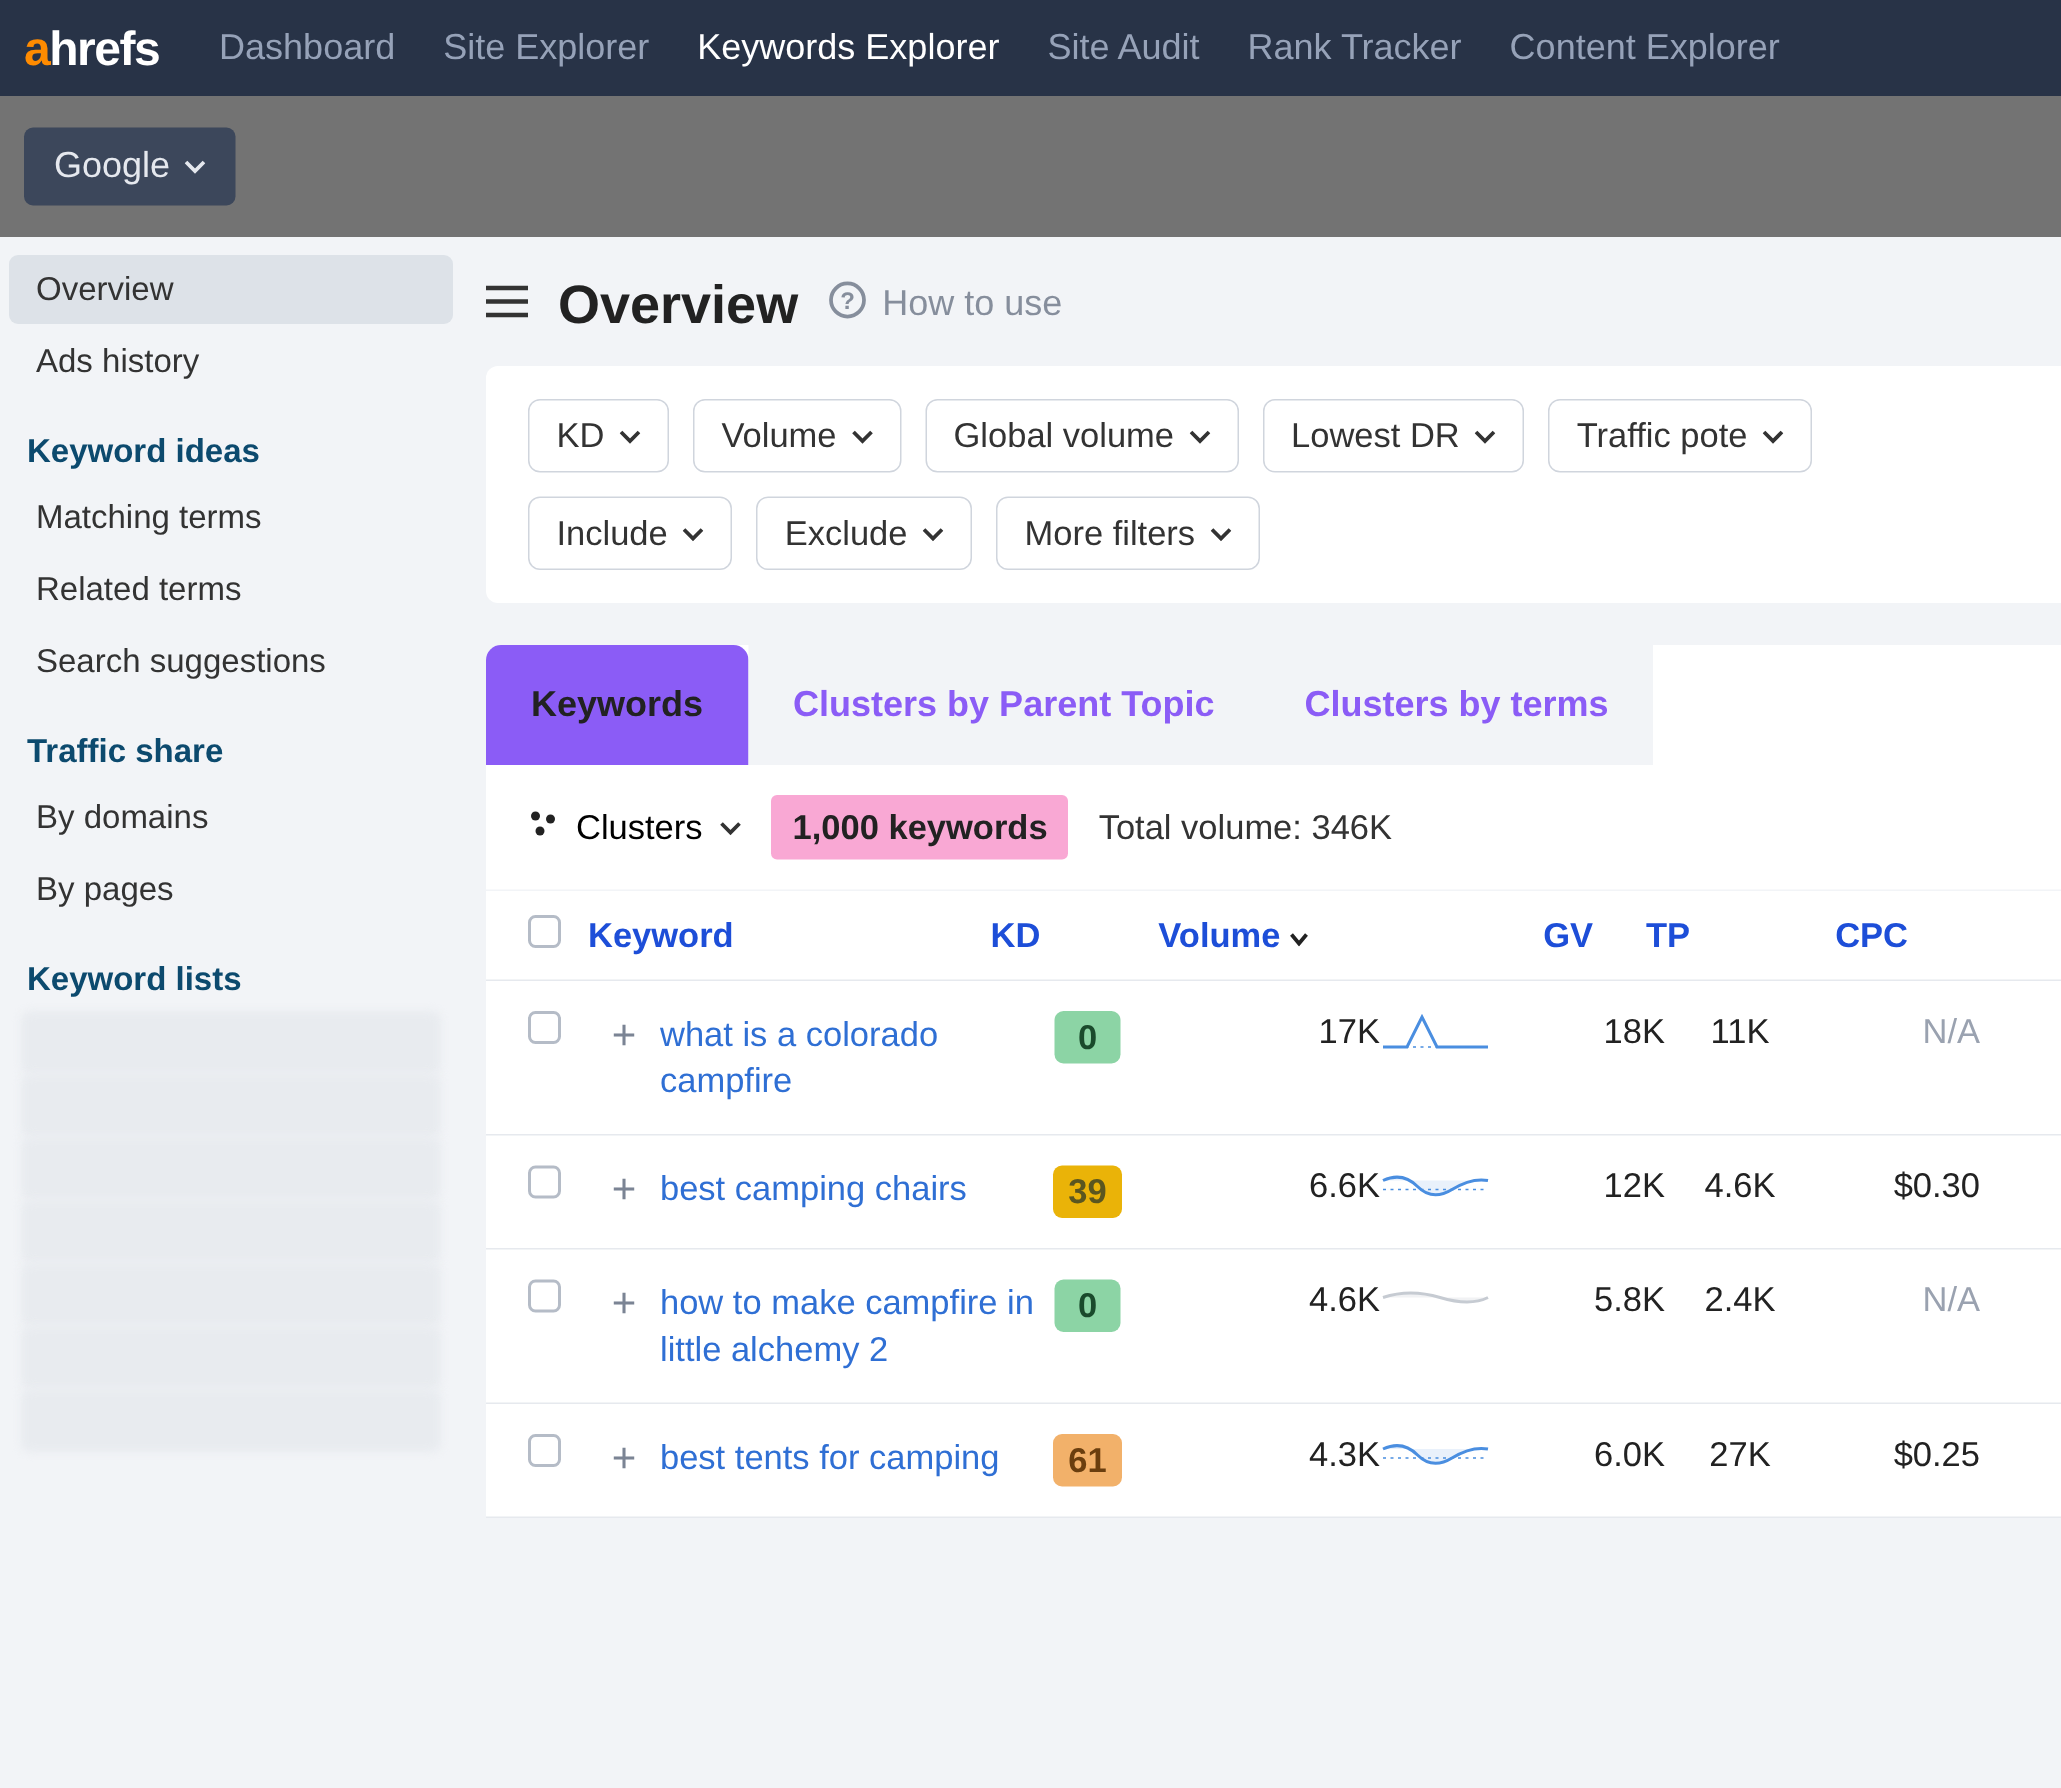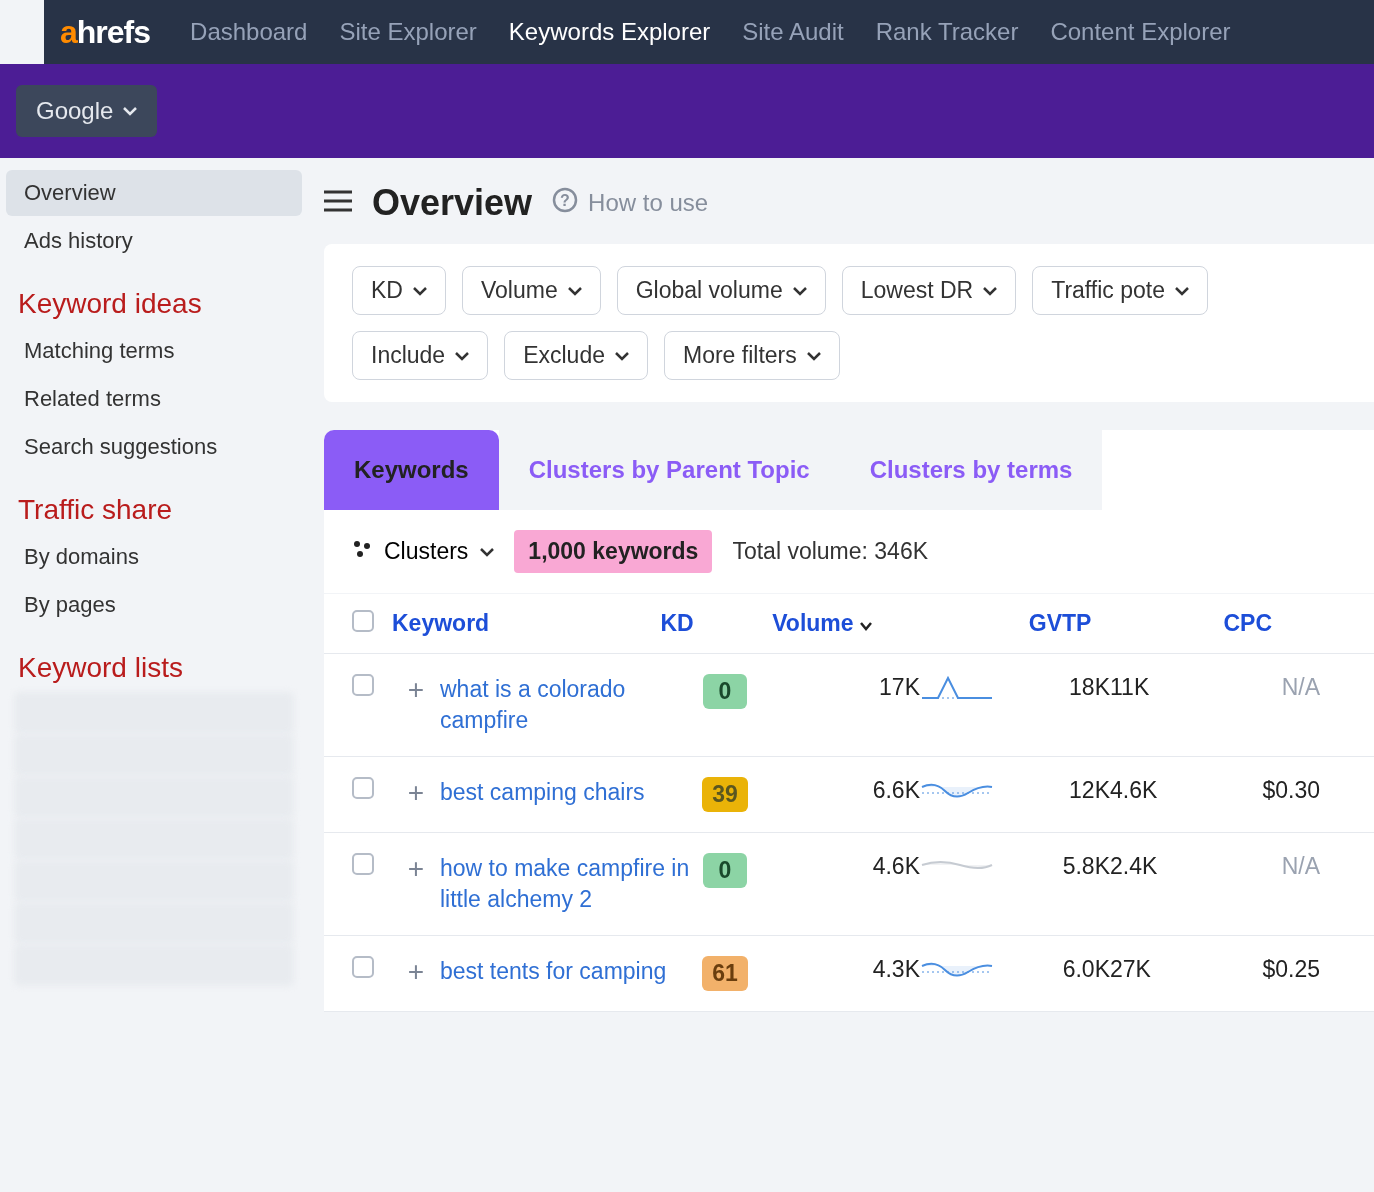--- a/index.html
+++ b/index.html
@@ -1,38 +1,38 @@
 <!DOCTYPE html>
 <html><head>
 <meta charset="utf-8">
 <style>
 * { margin: 0; padding: 0; box-sizing: border-box; font-family: -apple-system, BlinkMacSystemFont, "Segoe UI", Helvetica, Arial, sans-serif; }
 body { background: #f2f4f7; width: 1374px; height: 1192px; overflow: hidden; }
 
 
-.top-nav { background: #283347; height: 64px; display: flex; align-items: center; padding: 0 16px; margin-left: 44px; }
+.top-nav { background: #283347; height: 64px; display: flex; align-items: center; padding: 0 16px; }
 .logo { font-size: 32px; font-weight: 800; margin-right: 40px; letter-spacing: -1px; }
 .logo .a1 { color: #ff8b00; }
 .logo .rest { color: #fff; }
 .nav-item { color: #96a2b8; font-size: 24px; margin-right: 32px; cursor: pointer; white-space: nowrap; }
 .nav-item.active { color: #fff; font-weight: 500; }
 
 
-.search-bar { background: #4c1d95; height: 94px; display: flex; align-items: center; padding: 0 16px; gap: 12px; }
+.search-bar { background: #737373; height: 94px; display: flex; align-items: center; padding: 0 16px; gap: 12px; }
 .engine-select { background: #3c475b; color: #e5e8ee; border-radius: 6px; padding: 12px 20px; font-size: 24px; display: flex; align-items: center; gap: 10px; cursor: pointer; }
 .search-input-wrap { flex: 1; border: 5px solid #f5a623; border-radius: 12px; padding: 10px 18px; color: #d6dbe4; font-size: 24px; white-space: nowrap; overflow: hidden; }
 
 
 .main { display: flex; height: calc(100% - 158px); }
 
 
 .sidebar { width: 308px; background: #f2f4f7; padding: 12px 0; }
 .side-item { padding: 10px 18px; font-size: 22px; color: #333; cursor: pointer; border-radius: 6px; margin: 0 6px 2px 6px; }
 .side-item.active { background: #dde2e8; }
-.side-heading { padding: 22px 18px 8px 18px; font-size: 28px; font-weight: 400; color: #b91c1c; }
+.side-heading { padding: 22px 18px 8px 18px; font-size: 22px; font-weight: 700; color: #0c4a6e; }
 .side-blur { height: 42px; margin: 0 14px; border-radius: 6px; background: #e8ebef; filter: blur(3px); }
 
 
 .content { flex: 1; padding: 0; overflow: hidden; }
 .page-header { display: flex; align-items: center; gap: 20px; padding: 24px 28px 20px 16px; }
 .burger { cursor: pointer; }
 .page-title { font-size: 36px; font-weight: 700; color: #222; }
 .how-to { display: flex; align-items: center; gap: 10px; color: #868e9c; font-size: 24px; }
 
 
@@ -54,21 +54,21 @@
 .totalvol { color: #333; }
 
 
 .thead { display: flex; padding: 16px 28px; border-bottom: 1px solid #e6e9ee; font-size: 23px; font-weight: 700; color: #1d4ed8; }
 .th-check { width: 40px; }
 .col-kw { width: 250px; }
 .col-kd { width: 70px; text-align: center; }
 .col-vol { width: 160px; text-align: right; }
 .col-spark { width: 90px; }
 .col-gv { width: 100px; text-align: right; }
-.col-tp { width: 100px; text-align: left; }
+.col-tp { width: 100px; text-align: center; }
 .col-cpc { width: 110px; text-align: right; }
 
 .row { display: flex; padding: 20px 28px; border-bottom: 1px solid #e6e9ee; font-size: 23px; align-items: flex-start; }
 .checkbox { width: 22px; height: 22px; border: 2px solid #b5bcc7; border-radius: 5px; cursor: pointer; }
 .plus { color: #7b8494; font-size: 28px; font-weight: 400; cursor: pointer; width: 28px; text-align: center; margin: 0 10px 0 10px; }
 .kw-link { color: #2f6fd4; cursor: pointer; width: 250px; line-height: 1.35; }
 .kd-badge { display: inline-block; min-width: 44px; text-align: center; padding: 4px 10px; border-radius: 6px; font-weight: 600; }
 .kd-green { background: #8cd4a5; color: #1a4a2c; }
 .kd-yellow { background: #eab308; color: #5a5620; }
 .kd-orange { background: #f2b16a; color: #6a3e0e; }

